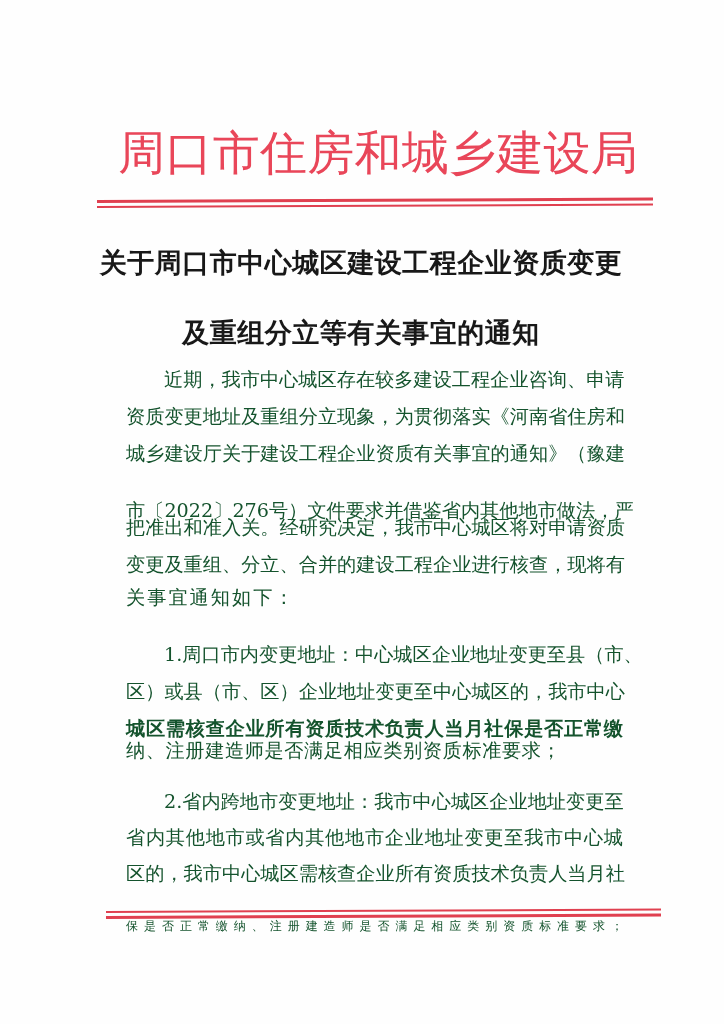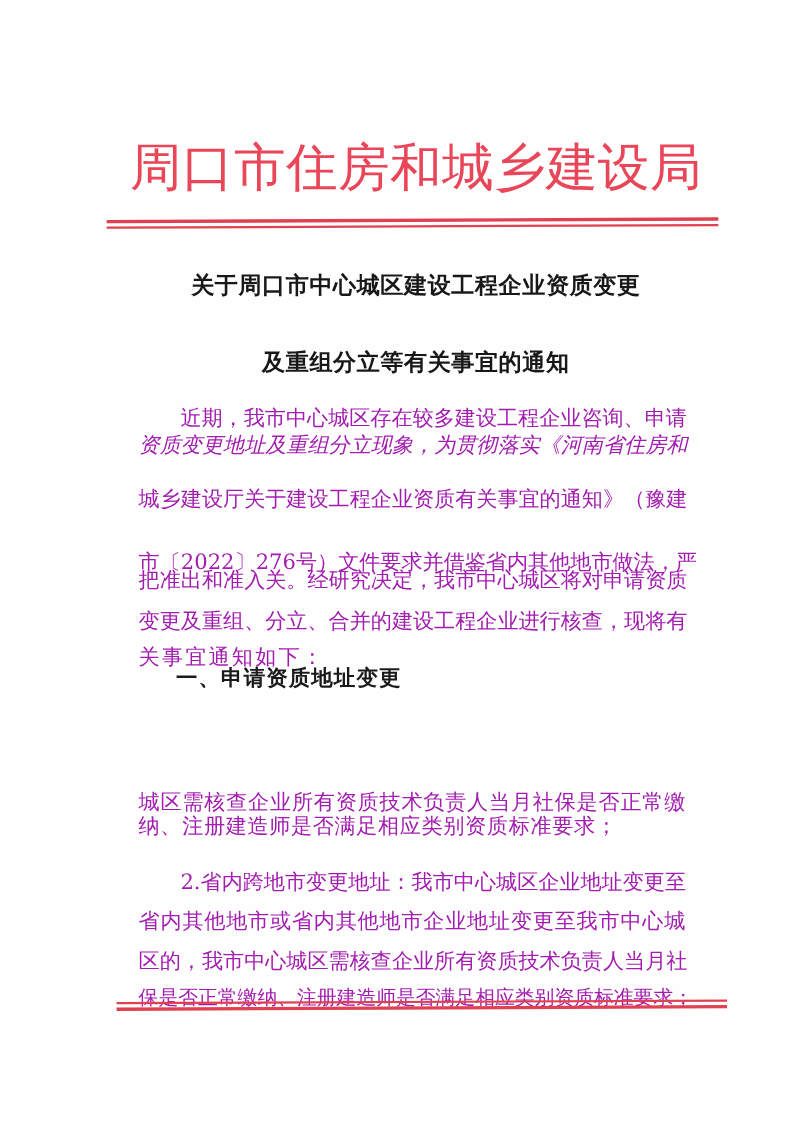--- a/index.html
+++ b/index.html
@@ -40,40 +40,40 @@
       display: inline-block;
       width: 51px;
       text-align: center;
     }
     .rule {
       position: absolute;
       background: #e04050;
     }
     .title {
       position: absolute;
-      left: 108px;
+      left: 91px;
       width: 540px;
       text-align: center;
       font-family: "DejaVu Serif", "Liberation Serif", serif;
       font-weight: bold;
-      font-size: 21px;
+      font-size: 27px;
       color: #181818;
       letter-spacing: 0.5px;
     }
     .line {
       position: absolute;
       left: 126px;
       width: 497px;
       height: 37px;
       font-size: 19.2px;
       line-height: 37px;
       white-space: nowrap;
       text-align: justify;
       text-align-last: justify;
-      color: #a21caf;
+      color: #14532d;
     }
     .line.indent {
       left: 164px;
       width: 459px;
     }
     .line.short {
       text-align-last: left;
       letter-spacing: 2px;
     }
     .section-heading {
@@ -106,33 +106,34 @@
     <span>局</span>
   </div>
 
   <div class="rule" style="left:97px; top:200px; width:556px; height:3px; transform:rotate(-0.25deg); transform-origin:left center;"></div>
   <div class="rule" style="left:97px; top:206px; width:556px; height:1.5px; transform:rotate(-0.25deg); transform-origin:left center;"></div>
 
   <div class="title" style="top:245px;">关于周口市中心城区建设工程企业资质变更</div>
   <div class="title" style="top:283px;margin-top:32px;">及重组分立等有关事宜的通知</div>
 
   <div class="line indent" style="top:361px;">近期，我市中心城区存在较多建设工程企业咨询、申请</div>
-  <div class="line" style="top:386px;font-style:italic;">资质变更地址及重组分立现象，为贯彻落实《河南省住房和</div>
+  <div class="line" style="top:398px;">资质变更地址及重组分立现象，为贯彻落实《河南省住房和</div>
   <div class="line" style="top:435px;">城乡建设厅关于建设工程企业资质有关事宜的通知》（豫建</div>
   <div class="line" style="top:472px;margin-top:20px;">市〔2022〕276号）文件要求并借鉴省内其他地市做法，严</div>
   <div class="line" style="top:509px;">把准出和准入关。经研究决定，我市中心城区将对申请资质</div>
   <div class="line" style="top:546px;">变更及重组、分立、合并的建设工程企业进行核查，现将有</div>
   <div class="line short" style="top:579px;">关事宜通知如下：</div>
 
-  <div class="section-heading" style="top:598px;">一、申请资质地址变更</div>
 
-  <div class="line" style="top:710px;">城区需核查企业所有资质技术负责人当月社保是否正常缴</div>
+  <div class="line indent" style="top:636px;">1.周口市内变更地址：中心城区企业地址变更至县（市、</div>
+  <div class="line" style="top:673px;">区）或县（市、区）企业地址变更至中心城区的，我市中心</div>
+  <div class="line" style="top:710px;font-weight:bold;">城区需核查企业所有资质技术负责人当月社保是否正常缴</div>
   <div class="line short" style="top:732px; letter-spacing:0.6px;">纳、注册建造师是否满足相应类别资质标准要求；</div>
 
   <div class="line indent" style="top:783px;">2.省内跨地市变更地址：我市中心城区企业地址变更至</div>
   <div class="line" style="top:855px;">区的，我市中心城区需核查企业所有资质技术负责人当月社</div>
   <div class="line" style="top:819px;">省内其他地市或省内其他地市企业地址变更至我市中心城</div>
-  <div class="line" style="top:889px; font-size:18px;">保是否正常缴纳、注册建造师是否满足相应类别资质标准要求；</div>
+  <div class="line" style="top:908px; font-size:12px;">保是否正常缴纳、注册建造师是否满足相应类别资质标准要求；</div>
 
   <div class="rule" style="left:106px; top:911px; width:555px; height:1.5px; transform:rotate(-0.25deg); transform-origin:left center;"></div>
   <div class="rule" style="left:106px; top:916px; width:555px; height:3px; transform:rotate(-0.25deg); transform-origin:left center;"></div>
 
 </div>
 
 </body></html>

